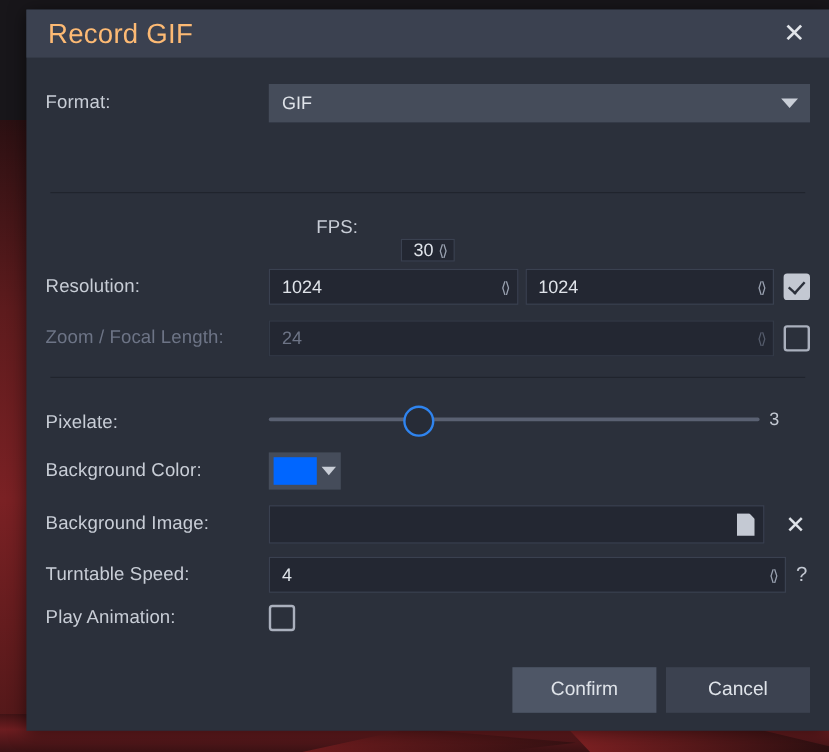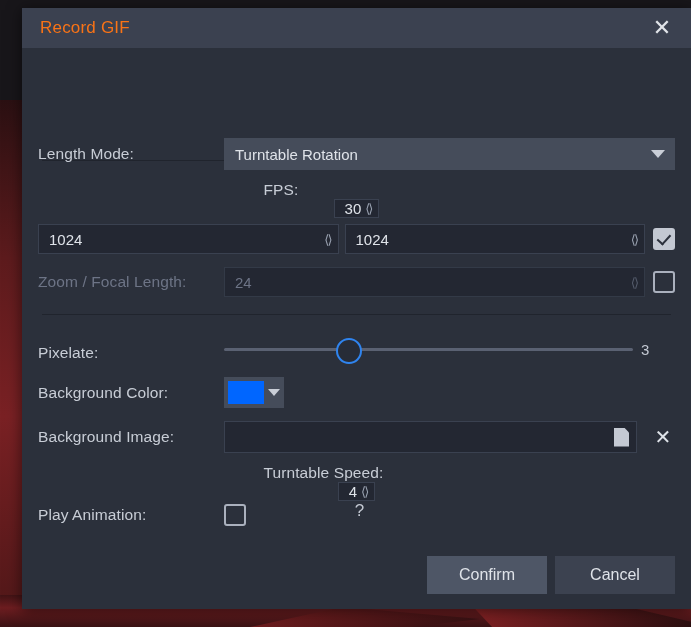--- a/index.html
+++ b/index.html
@@ -76,22 +76,22 @@
   #titlebar {
     height: 40px;
     background: #3b4150;
     display: flex;
     align-items: center;
     padding: 0 14px 0 18px;
     box-sizing: border-box;
   }
   #title-text {
     flex: 1;
-    color: #f97316;
-    font-size: 17px;
+    color: #fdba74;
+    font-size: 23px;
     letter-spacing: .2px;
   }
   #close-btn {
     width: 30px;
     height: 30px;
     display: flex;
     align-items: center;
     justify-content: center;
     color: #e2e5ea;
     font-size: 22px;
@@ -330,40 +330,41 @@
 
 <div id="dialog">
 
   <div id="titlebar">
     <div id="title-text">Record GIF</div>
     <div id="close-btn">✕</div>
   </div>
 
   <div id="body">
 
+    <div class="row" style="top:22px;">
+      <div class="label">Format:</div>
+      <div class="combo">
+        <span class="val">GIF</span>
+        <span class="caret"></span>
+      </div>
+    </div>
 
     <div class="sep" style="top:112px;"></div>
 
-    <div class="row" style="top:90px;">
-      <div class="label">Length Mode:</div>
-      <div class="combo">
-        <span class="val">Turntable Rotation</span>
-        <span class="caret"></span>
-      </div>
-    </div>
 
     <div class="row" style="top:133px;flex-direction:column;">
       <div class="label">FPS:</div>
       <div class="field" style="flex:1;">
         <span class="val">30</span>
         <span class="spin">⟨⟩</span>
       </div>
     </div>
 
     <div class="row" style="top:176px;">
+      <div class="label">Resolution:</div>
       <div class="field" style="flex:1;margin-right:6px;">
         <span class="val">1024</span>
         <span class="spin">⟨⟩</span>
       </div>
       <div class="field" style="flex:1;margin-right:8px;">
         <span class="val">1024</span>
         <span class="spin">⟨⟩</span>
       </div>
       <div class="cb checked"></div>
     </div>
@@ -398,21 +399,21 @@
 
     <div class="row" style="top:373px;">
       <div class="label">Background Image:</div>
       <div class="field" style="flex:1;height:32px;">
         <span class="val"></span>
         <span class="file-icon"></span>
       </div>
       <div class="clear-x">✕</div>
     </div>
 
-    <div class="row" style="top:416px;flex-direction:column;">
+    <div class="row" style="top:416px;">
       <div class="label">Turntable Speed:</div>
       <div class="field" style="flex:1;">
         <span class="val">4</span>
         <span class="spin">⟨⟩</span>
       </div>
       <div class="help-q">?</div>
     </div>
 
     <div class="row" style="top:456px;">
       <div class="label">Play Animation:</div>

